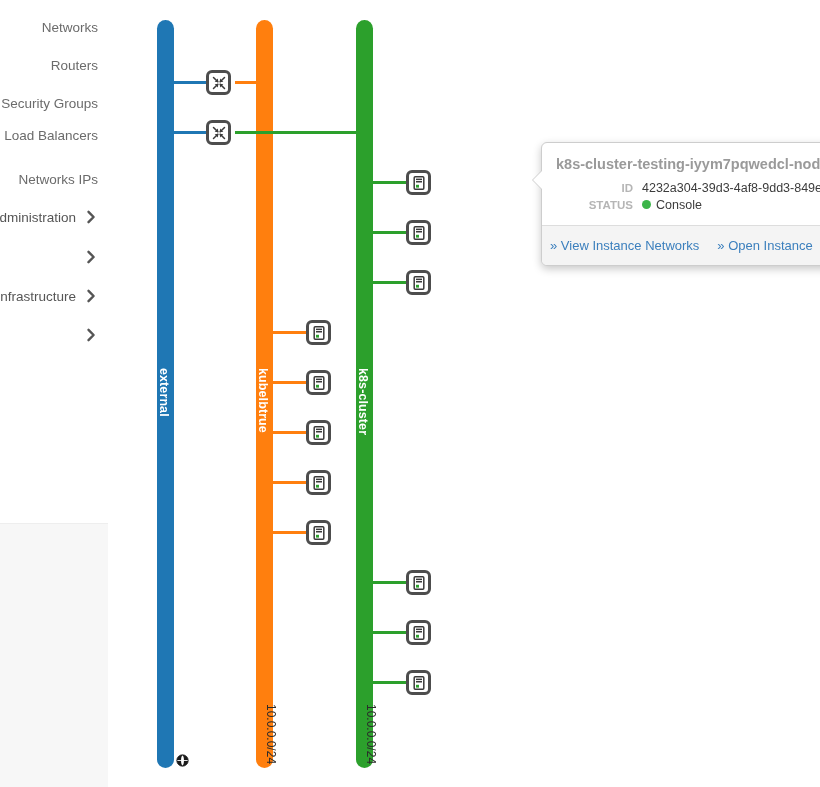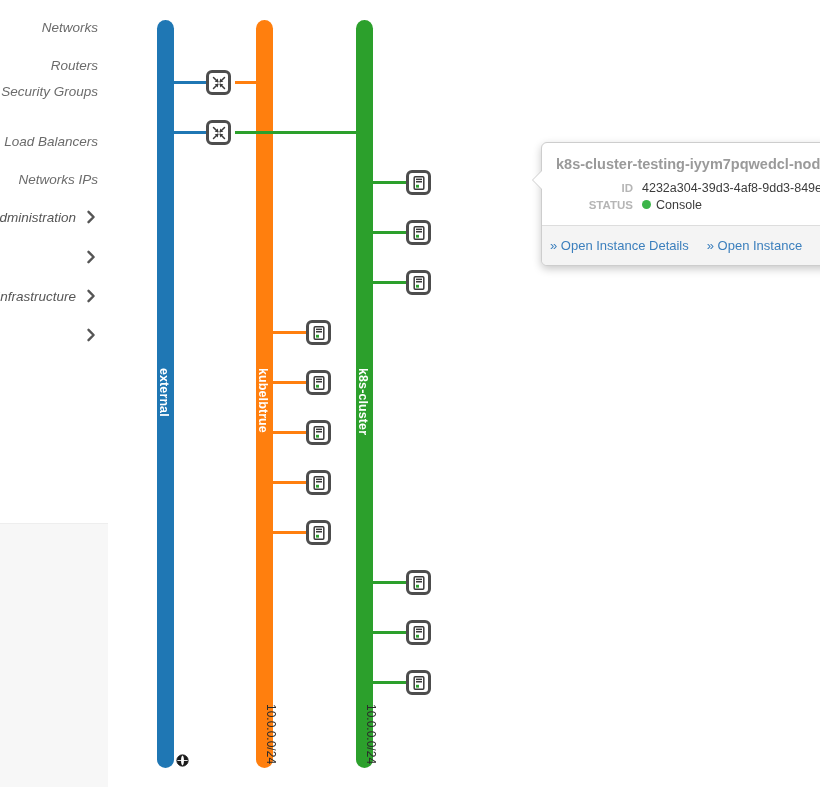--- a/index.html
+++ b/index.html
@@ -43,21 +43,20 @@
     padding-left: 0;
     color: #555;
   }
   .nav-label {
     overflow: hidden;
     text-overflow: clip;
     white-space: nowrap;
     direction: rtl;
     text-align: right;
     flex: 1;
-    font-style: italic;
   }
   .chev {
     display: inline-block;
     width: 14px;
     height: 14px;
     margin-left: 8px;
     flex: 0 0 auto;
   }
   .chev svg { display:block; }
 
@@ -223,24 +222,24 @@
 <body>
 
 <div id="sidebar">
   <div id="sidebar-nav">
       <div class="nav-item" style="top: 8px;">
         <span class="nav-label">Networks</span>
       </div>
       <div class="nav-item" style="top: 46px;">
         <span class="nav-label">Routers</span>
       </div>
-      <div class="nav-item" style="top: 72px; justify-content: flex-end;">
+      <div class="nav-item" style="top: 84px; justify-content: flex-end;">
         <span class="nav-label">Security Groups</span>
       </div>
-      <div class="nav-item" style="top: 122px;">
+      <div class="nav-item" style="top: 116px;">
         <span class="nav-label">Load Balancers</span>
       </div>
       <div class="nav-item" style="top: 160px;">
         <span class="nav-label">Networks IPs</span>
       </div>
       <div class="nav-item with-chev" style="top: 198px;">
         <span class="nav-label">Administration</span>
         <span class="chev">
           <svg viewBox="0 0 14 14" width="14" height="14">
             <path d="M4.5 1.8 L9.6 7 L4.5 12.2" fill="none" stroke="#555555" stroke-width="2.4" stroke-linecap="round" stroke-linejoin="round"></path>
@@ -447,18 +446,18 @@
             <div class="kv-key">ID</div>
             <div class="kv-val">4232a304-39d3-4af8-9dd3-849e193d5cfc</div>
           </div>
           <div class="kv-row">
             <div class="kv-key">STATUS</div>
             <div class="kv-val"><span class="status-dot" style="background: rgb(60, 181, 74);"></span><span>Console</span></div>
           </div>
         </div>
     </div>
     <div id="popup-actions">
-      <a class="popup-link">» Open Instance Details</a>
+      <a class="popup-link">» View Instance Networks</a>
       <a class="popup-link">» Open Instance</a>
       <button id="delete-instance-button">Delete Instance</button>
     </div>
   </div>
 </div>
 
 </body></html>

